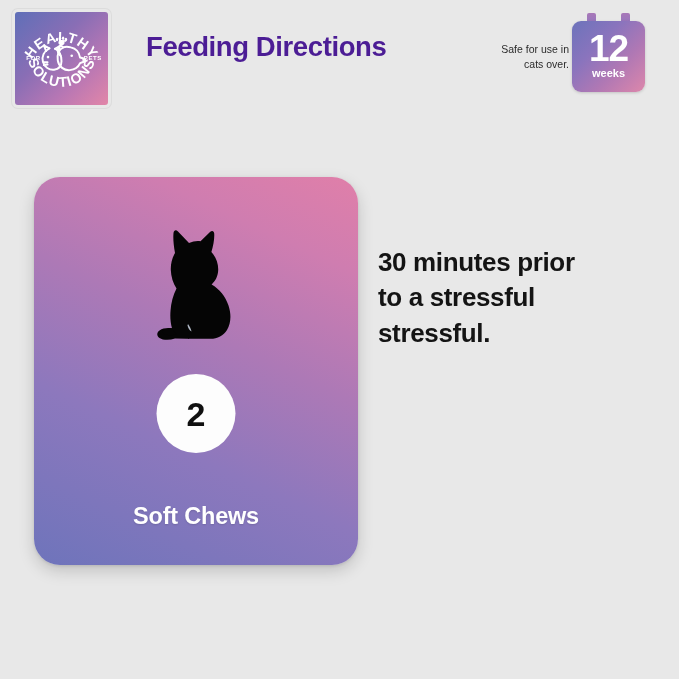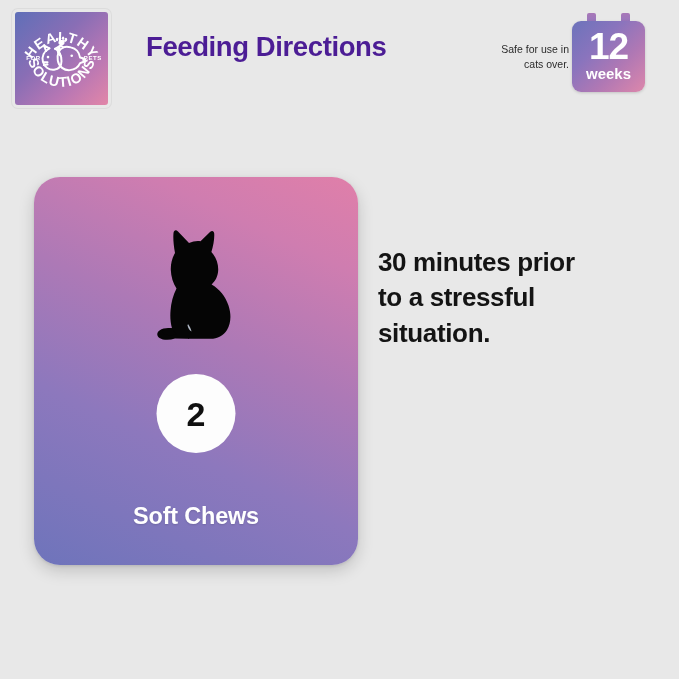--- a/index.html
+++ b/index.html
@@ -92,21 +92,21 @@
   .cal-num {
     color: #fff;
     font-size: 37px;
     font-weight: bold;
     line-height: 0.92;
     letter-spacing: -1px;
     margin-top: -2px;
   }
   .cal-unit {
     color: #fff;
-    font-size: 15px;
+    font-size: 11px;
     font-weight: bold;
     line-height: 1;
     margin-top: 2px;
   }
 
   
   .dose-card {
     position: absolute;
     left: 34px;
     top: 177px;
@@ -285,19 +285,19 @@
     </div>
 
     <div class="dose-label">Soft Chews</div>
   </div>
 
   <div class="instructions">
 
     <div class="instr-block">
       <span class="instr-line">30 minutes prior</span>
       <span class="instr-line">to a stressful</span>
-      <span class="instr-line">situation.</span>
+      <span class="instr-line">stressful.</span>
     </div>
 
 
   </div>
 
 </div>
 
 </body></html>

